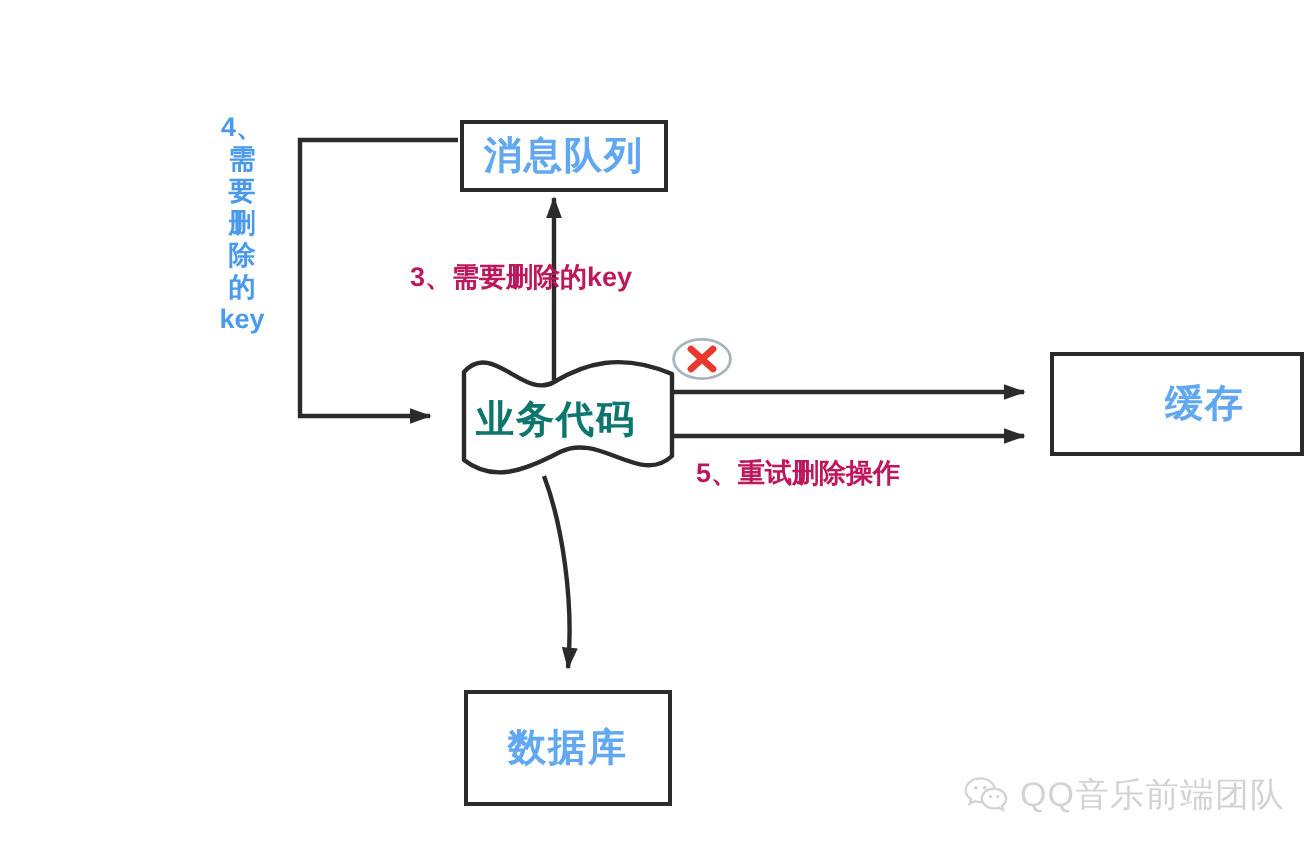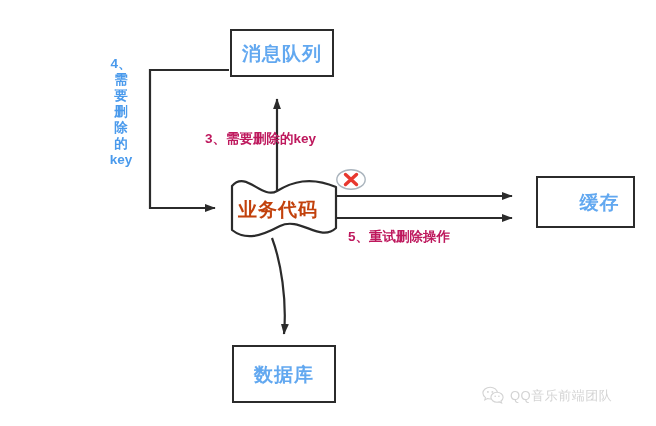--- a/index.html
+++ b/index.html
@@ -56,21 +56,21 @@
     font-size: 13.5px;
     line-height: 1.18;
     text-align: center;
     width: 26px;
   }
   .edge-label-vertical span {
     display: block;
   }
   .proc-label {
     position: absolute;
-    color: #c2410c;
+    color: #0f766e;
     font-weight: bold;
     font-size: 19px;
     letter-spacing: 1px;
     white-space: nowrap;
   }
   #fail-badge {
     position: absolute;
     left: 335px;
     top: 168px;
     width: 32px;
@@ -80,21 +80,21 @@
     position: absolute;
     left: 482px;
     top: 386px;
     display: flex;
     align-items: center;
     gap: 6px;
     opacity: 0.30;
   }
   #watermark .wm-text {
     color: #6f6f6f;
-    font-size: 13px;
+    font-size: 17px;
     letter-spacing: 0.5px;
     white-space: nowrap;
   }
 </style>
 </head>
 <body>
 
 <div id="canvas">
 
   <svg id="diagram-svg" viewBox="0 0 656 426" xmlns="http://www.w3.org/2000/svg">
@@ -128,25 +128,25 @@
       <path d="M232,186
                C246,170 262,200 277,191
                C292,182 310,176 336,187
                L336,228
                C320,243 300,216 280,226
                C261,236 246,241 232,230
                Z" fill="#ffffff" stroke="#2b2b2b" stroke-width="2.2" stroke-linejoin="round"></path>
     </g>
   </svg>
 
-  <div class="node-box" style="left:230px; top:29px; width:104px; height:48px;text-align:center;">
+  <div class="node-box" style="left:230px; top:60px; width:104px; height:36px;text-align:center;">
     <span class="node-label">消息队列</span>
   </div>
 
-  <div class="node-box" style="left:536px; top:176px; width:99px; height:52px;padding-left:28px;">
+  <div class="node-box" style="left:525px; top:176px; width:127px; height:52px;padding-left:28px;">
     <span class="node-label">缓存</span>
   </div>
 
   <div class="node-box" style="left:232px; top:345px; width:104px; height:58px;">
     <span class="node-label">数据库</span>
   </div>
 
   <div class="proc-label" style="left:238px; top:197px;">
     <span>业务代码</span>
   </div>

